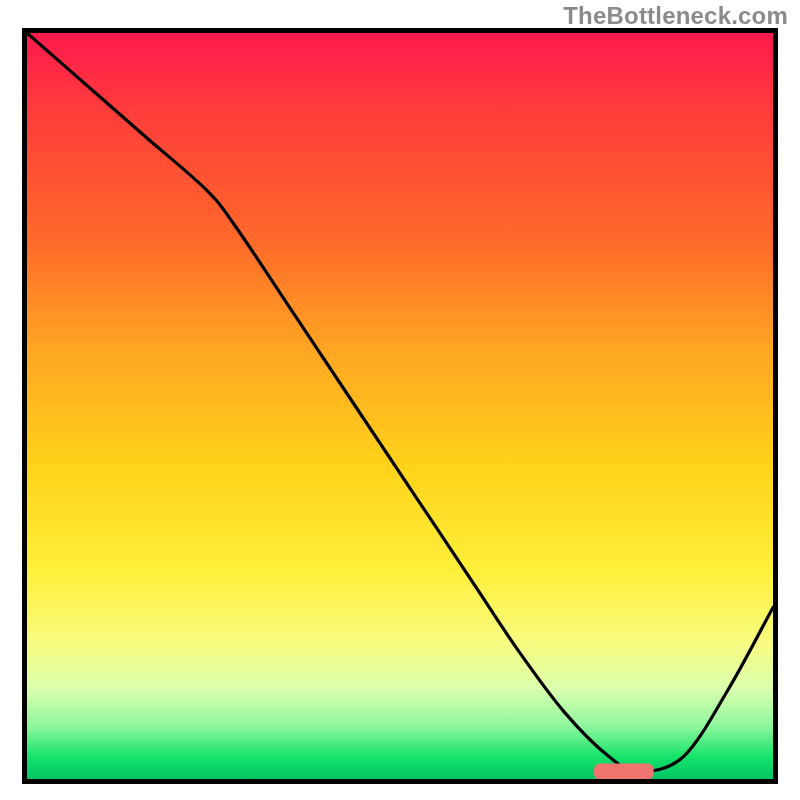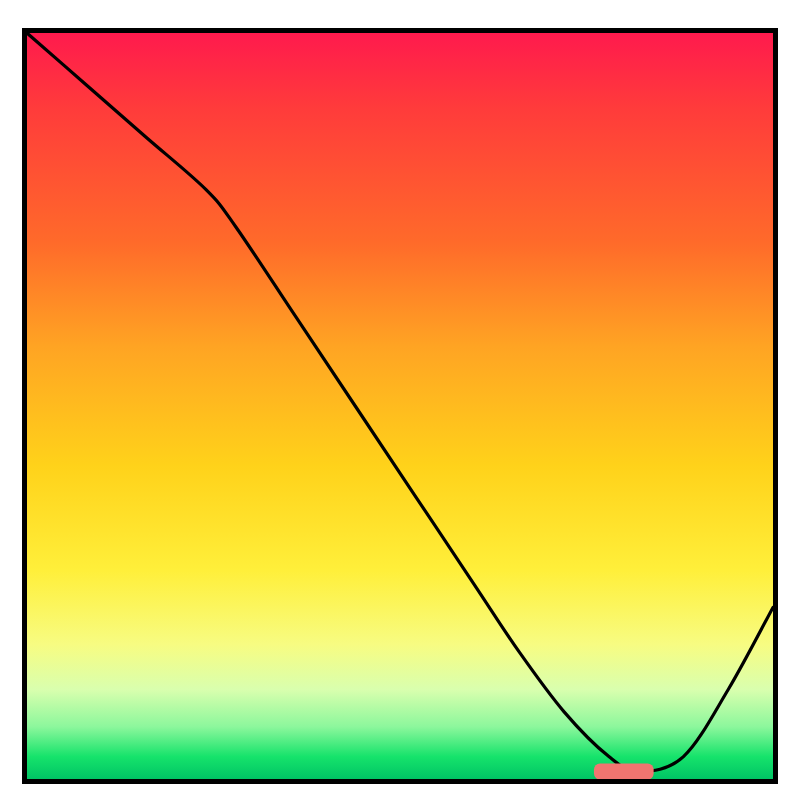--- a/index.html
+++ b/index.html
@@ -62,20 +62,21 @@
   }
   .marker {
     fill: #f07570;
     stroke: none;
   }
 </style>
 </head>
 <body>
 
 <div class="frame">
+  <div class="watermark">TheBottleneck.com</div>
 
   <div class="plot-box">
     <div class="gradient"></div>
 
     <svg class="curve" viewBox="0 0 746 746" preserveAspectRatio="none">
       <path fill="none" stroke="#000" stroke-width="3.2" stroke-linecap="round" d="M 0,0 C 9.946666666666667,8.703333333333319 39.78666666666666,34.81333333333323 59.68,52.219999999999914 C 79.57333333333334,69.6266666666666 99.46666666666667,87.03333333333337 119.36,104.44000000000005 C 139.25333333333333,121.84666666666674 164.11999999999998,141.73999999999998 179.04,156.65999999999997 C 193.96,171.57999999999996 193.96000000000004,172.82333333333335 208.88000000000002,193.96000000000004 C 223.8,215.09666666666672 248.66666666666669,253.64000000000001 268.56,283.48 C 288.4533333333333,313.32 308.3466666666667,343.16 328.24,373 C 348.1333333333333,402.84 368.0266666666667,432.68 387.92,462.52 C 407.81333333333333,492.35999999999996 430.19333333333327,525.93 447.59999999999997,552.04 C 465.00666666666666,578.15 477.44,598.0433333333333 492.36,619.18 C 507.28000000000003,640.3166666666666 522.2,661.4533333333334 537.12,678.86 C 552.04,696.2666666666667 569.4466666666667,713.6733333333334 581.88,723.62 C 594.3133333333333,733.5666666666666 599.2866666666666,738.54 611.7199999999999,738.54 C 624.1533333333332,738.54 641.56,737.2966666666666 656.48,723.62 C 671.4000000000001,709.9433333333334 686.32,681.3466666666667 701.24,656.48 C 716.16,631.6133333333333 738.54,588.0966666666666 746,574.42"></path>
       <rect class="marker" x="566.96" y="730.54" width="59.67999999999995" height="16" rx="6" ry="6"></rect>
     </svg>
   </div>
 </div>

